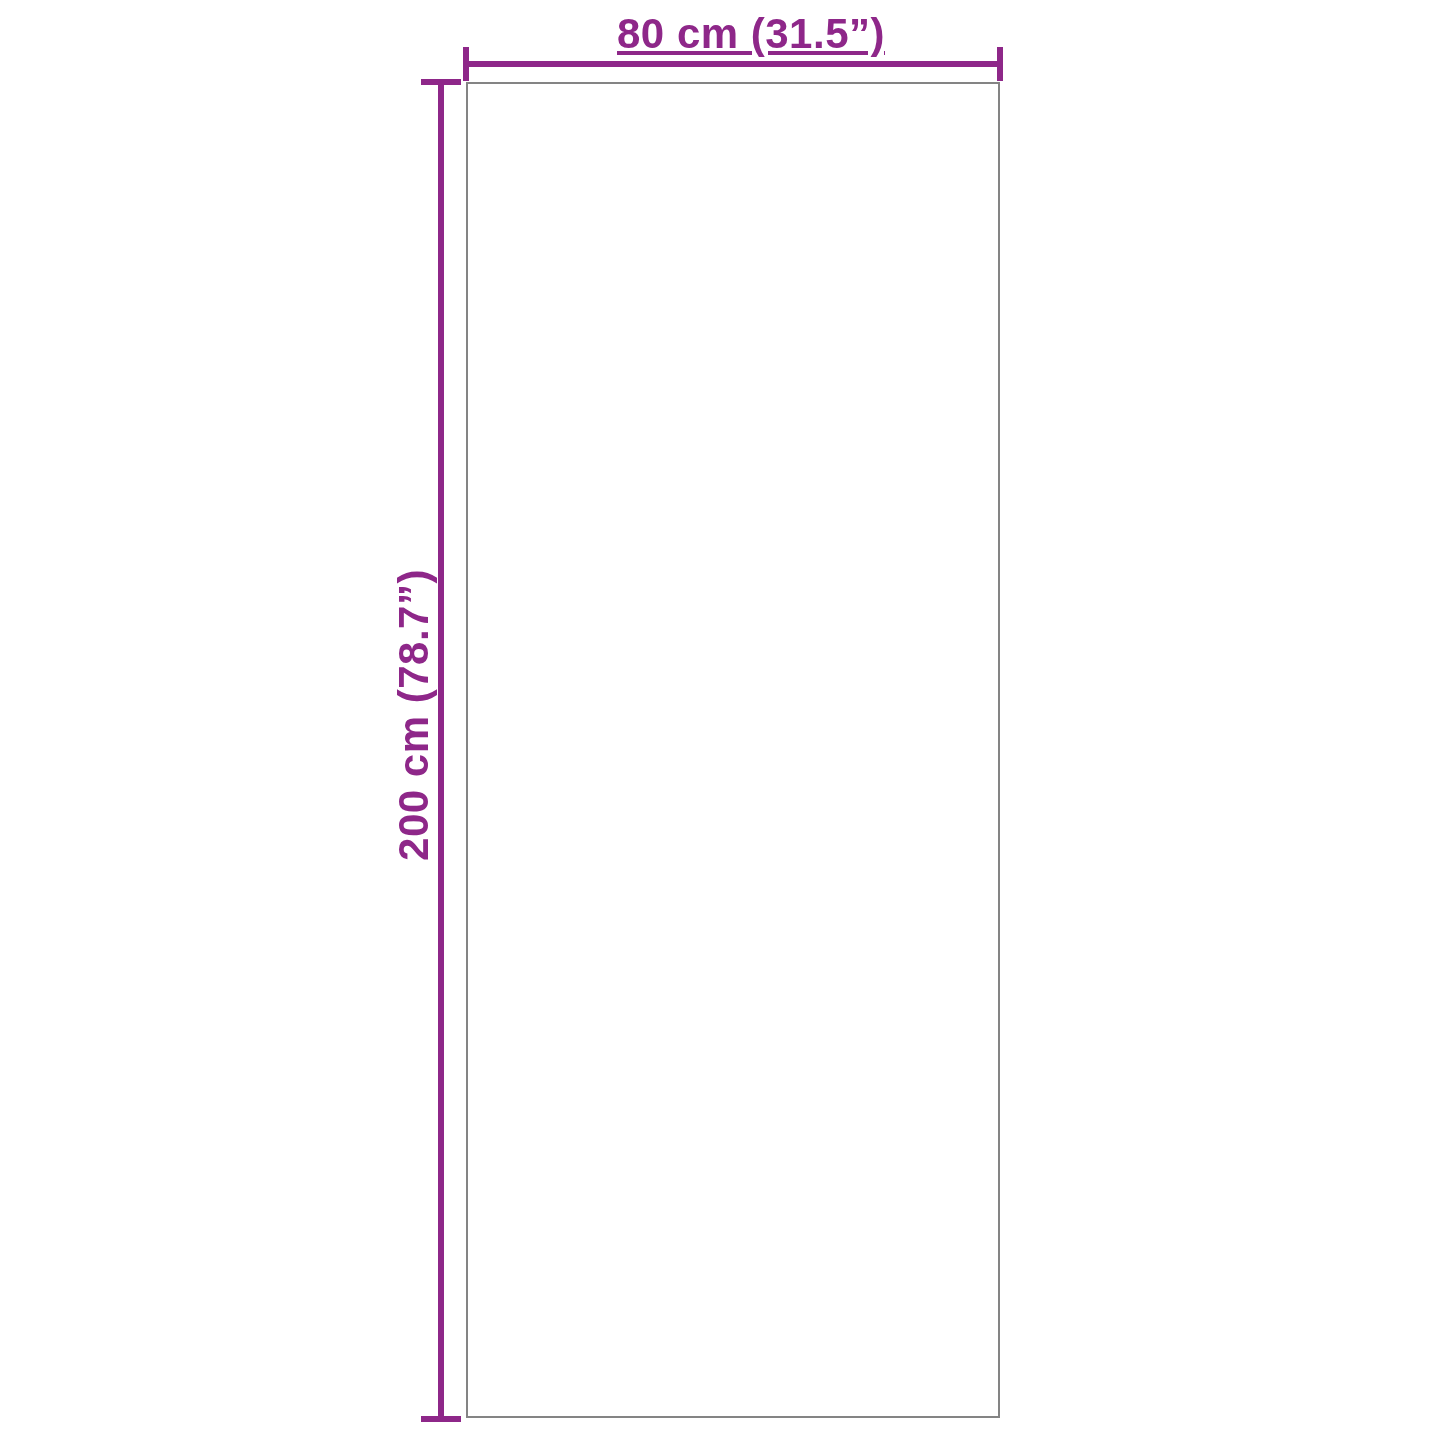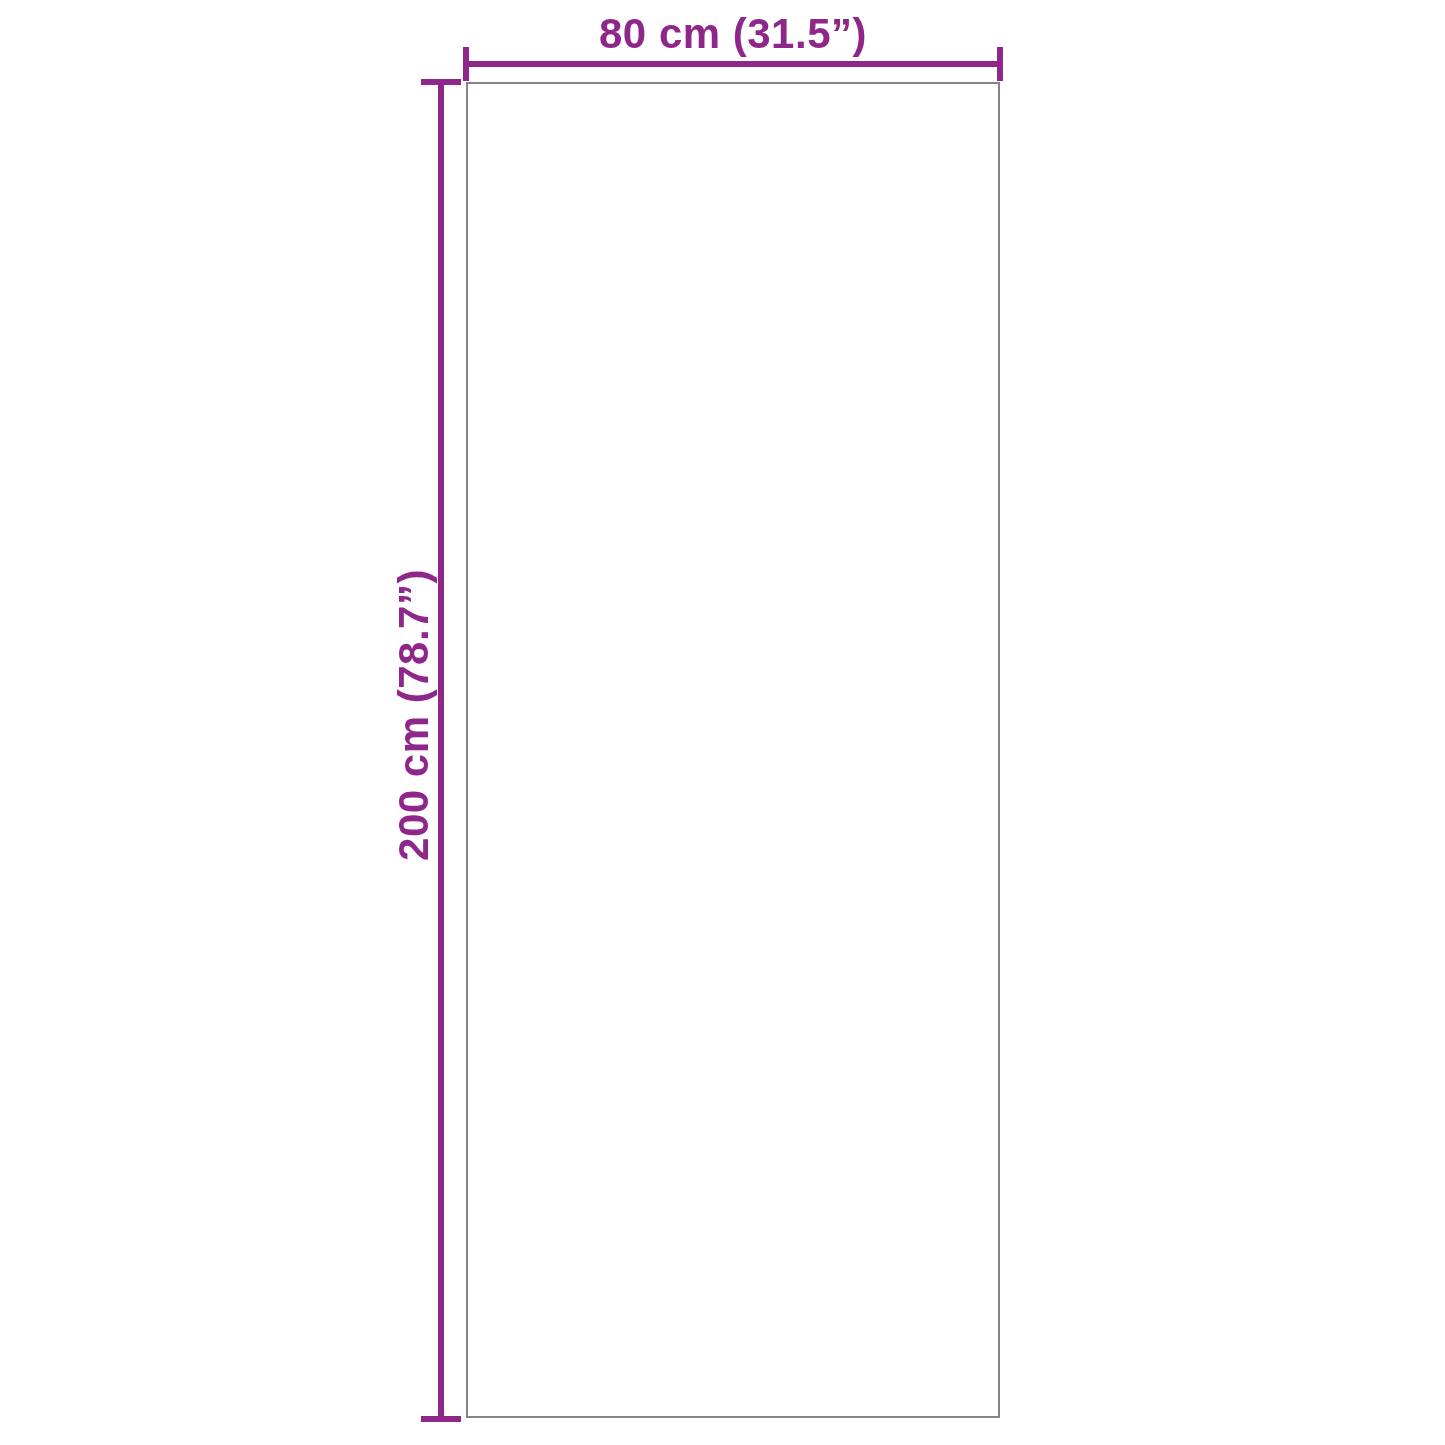--- a/index.html
+++ b/index.html
@@ -49,24 +49,25 @@
     position: absolute;
     color: var(--dimension, #8e2789);
     font-weight: bold;
     font-size: 42px;
     line-height: 44px;
     text-align: center;
     white-space: nowrap;
     letter-spacing: 0.5px;
   }
   .width-label {
-    left: 466px;
+    left: 484px;
     top: 12px;
     width: 534px;
     height: 44px;
+    text-decoration: underline;
   }
   .height-label {
     left: 114px;
     top: 693px;
     width: 600px;
     height: 44px;
     transform: rotate(-90deg);
     transform-origin: center center;
   }
 </style>

